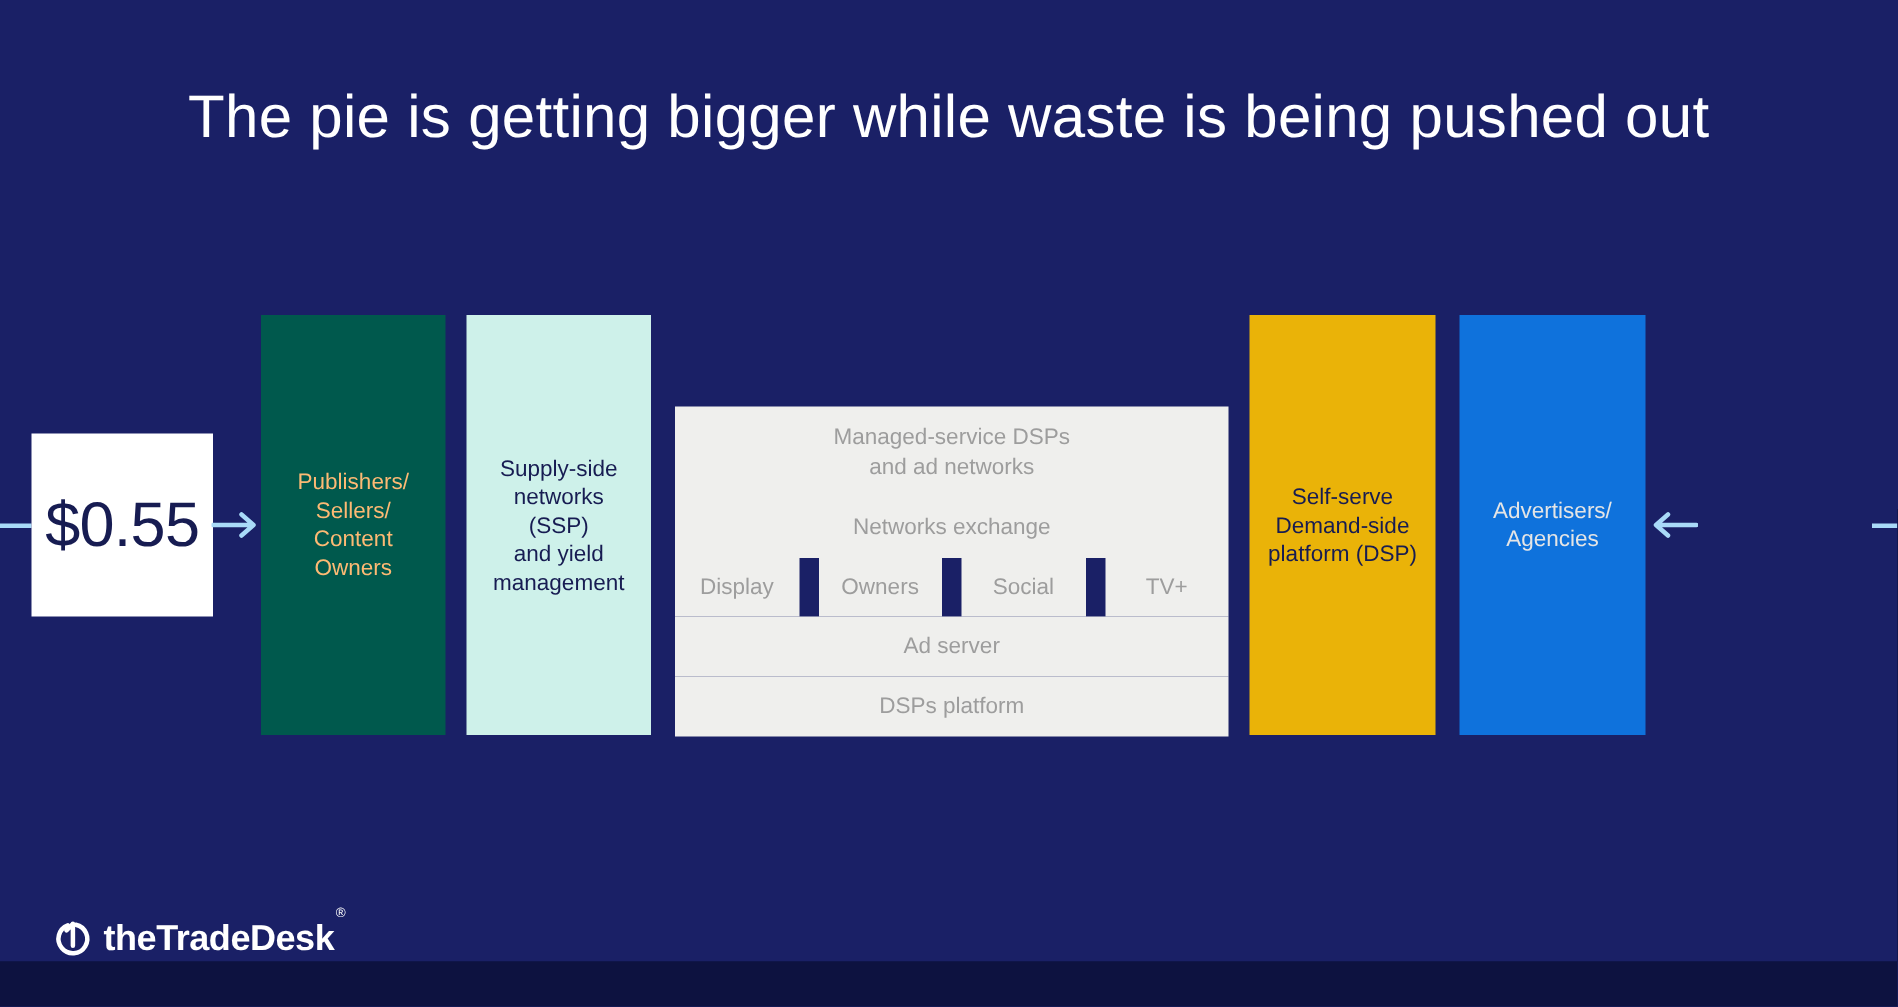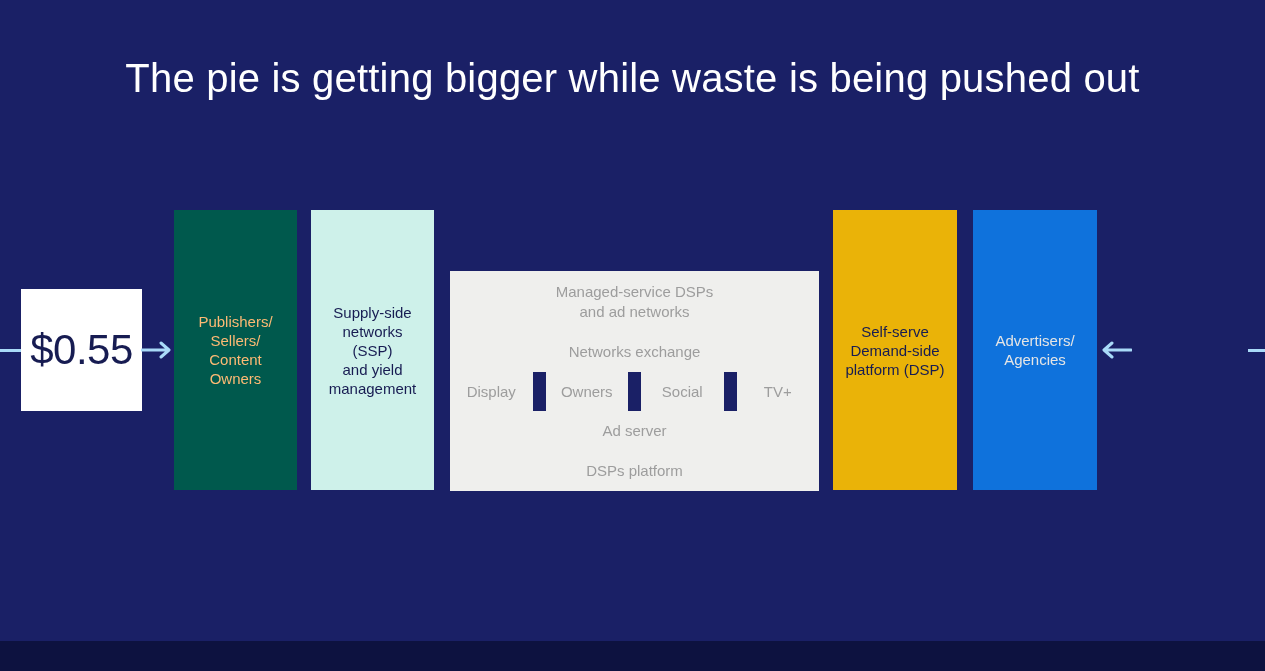--- a/index.html
+++ b/index.html
@@ -211,14 +211,21 @@
   <div class="pillar advertisers">
     <span>Advertisers/
 Agencies</span>
   </div>
 
   <svg class="arrow-svg to-left" viewBox="0 0 34 24">
     <path d="M33 12 H7 M14 5 L6 12 L14 19" fill="none" stroke="#a9daf8" stroke-width="3" stroke-linecap="round" stroke-linejoin="round"></path>
   </svg>
 
 
+  <div class="logo">
+    <svg width="26" height="26" viewBox="0 0 26 26">
+      <path d="M9.2 3.9 A 9.6 9.6 0 1 0 14.6 3.5" fill="none" stroke="#ffffff" stroke-width="3" stroke-linecap="round"></path>
+      <path d="M12.6 2.9 V 17.5 M8.3 7.2 L12.6 2.9" fill="none" stroke="#ffffff" stroke-width="3" stroke-linecap="round" stroke-linejoin="round"></path>
+    </svg>
+    <span class="logo-text"><span>theTradeDesk</span><sup class="logo-reg">®</sup></span>
+  </div>
 
 </div>
 
 </body></html>

